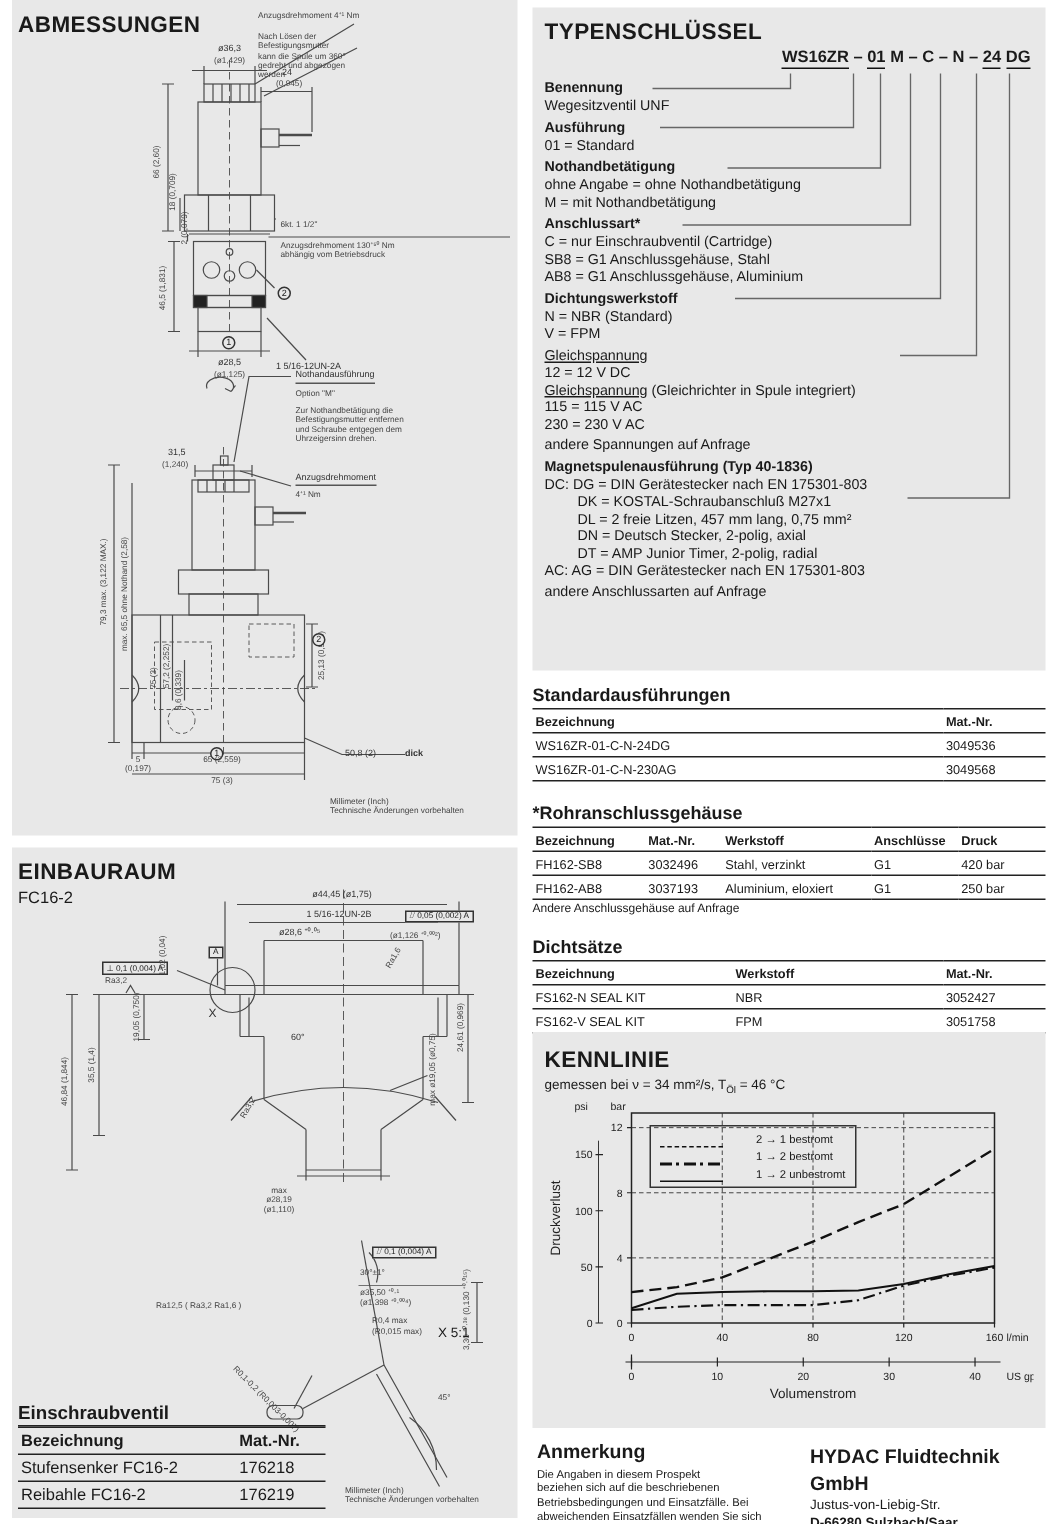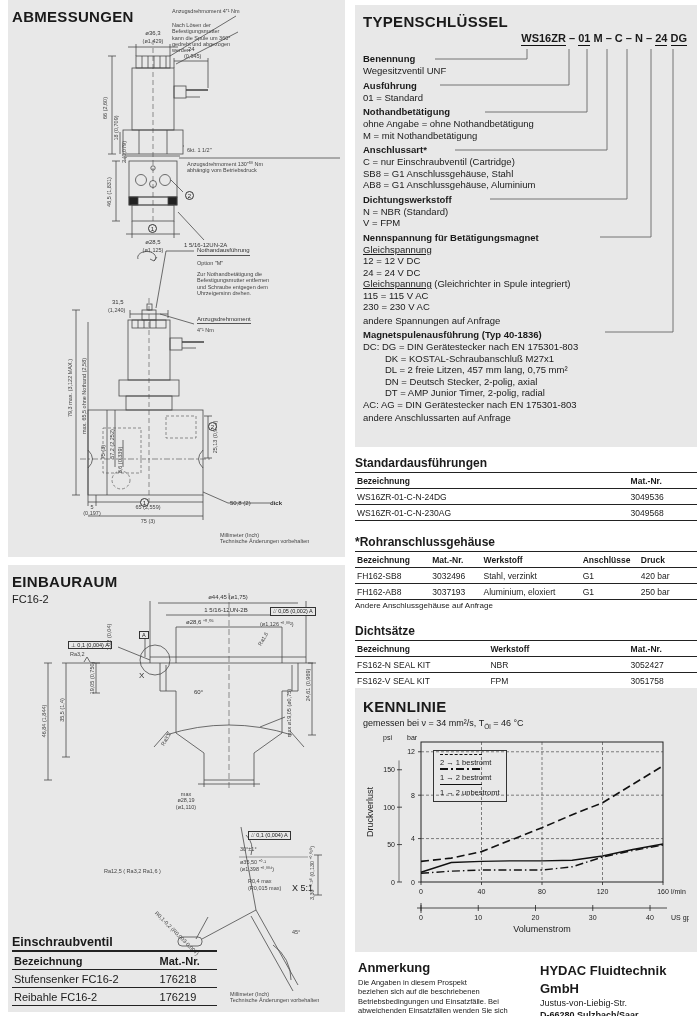--- a/index.html
+++ b/index.html
@@ -32,21 +32,21 @@
   .tbl-title { font-size:12px; font-weight:bold; margin-bottom:2px; }
   table { border-collapse:collapse; width:100%; font-size:8.5px; }
   th { text-align:left; font-weight:bold; border-top:1.5px solid #222; border-bottom:1.2px solid #222; padding:2.5px 2px; }
   td { border-bottom:1px solid #222; padding:2.5px 2px; }
   tr.last td { border-bottom:1.5px solid #222; }
   .tbl-note { font-size:8px; margin-top:1px; }
   .tblwrap { margin-bottom:14px; }
   
   #chartbox { position:absolute; }
   #legend { position:absolute; border:1px solid #333; padding:3px 6px; font-size:7.5px; line-height:1.5; }
-  .leg-row { display:flex; align-items:flex-start; gap:2px;flex-direction:column; }
+  .leg-row { display:flex; align-items:flex-end; gap:22px; }
   .leg-line { display:inline-block; width:42px; height:0; border-top:1.6px solid #111; }
   .leg-dashed { border-top-style:dashed; }
   .leg-dashdot { border-top:none; height:2px;
     background:repeating-linear-gradient(90deg,#111 0 8px,transparent 8px 11px,#111 11px 13px,transparent 13px 16px); }
   .axis-txt { font-size:7px; fill:#222; }
   
   #anmerk { position:absolute; left:358px; top:960px; width:190px; }
   #anmerk h3 { font-size:13px; margin-bottom:3px; }
   #anmerk p { font-size:7.5px; line-height:1.25; white-space:pre-line; }
   #company { position:absolute; left:540px; top:962px; width:160px; font-size:9px; line-height:1.35; }
@@ -331,24 +331,22 @@
         <div class="typ-line">C    = nur Einschraubventil (Cartridge)</div>
         <div class="typ-line">SB8 = G1 Anschlussgehäuse, Stahl</div>
         <div class="typ-line">AB8 = G1 Anschlussgehäuse, Aluminium</div>
       </div>
       <div class="typ-sec">
         <div class="typ-label">Dichtungswerkstoff</div>
         <div class="typ-line">N    = NBR (Standard)</div>
         <div class="typ-line">V    = FPM</div>
       </div>
       <div class="typ-sec">
-        <div class="typ-label">Nennspannung für Betätigungsmagnet</div>
         <div class="typ-line uline">Gleichspannung</div>
         <div class="typ-line">12 =   12 V DC</div>
-        <div class="typ-line">24 =   24 V DC</div>
         <div class="typ-line"><span class="uline">Gleichspannung</span><span> (Gleichrichter in Spule integriert)</span></div>
         <div class="typ-line">115 = 115 V AC</div>
         <div class="typ-line">230 = 230 V AC</div>
         <div class="typ-line" style="padding-top:2px;">andere Spannungen auf Anfrage</div>
       </div>
       <div class="typ-sec">
         <div class="typ-label">Magnetspulenausführung (Typ 40-1836)</div>
         <div class="typ-line">DC: DG = DIN Gerätestecker nach EN 175301-803</div>
         <div class="typ-line typ-ind">DK = KOSTAL-Schraubanschluß M27x1</div>
         <div class="typ-line typ-ind">DL = 2 freie Litzen, 457 mm lang, 0,75 mm²</div>

